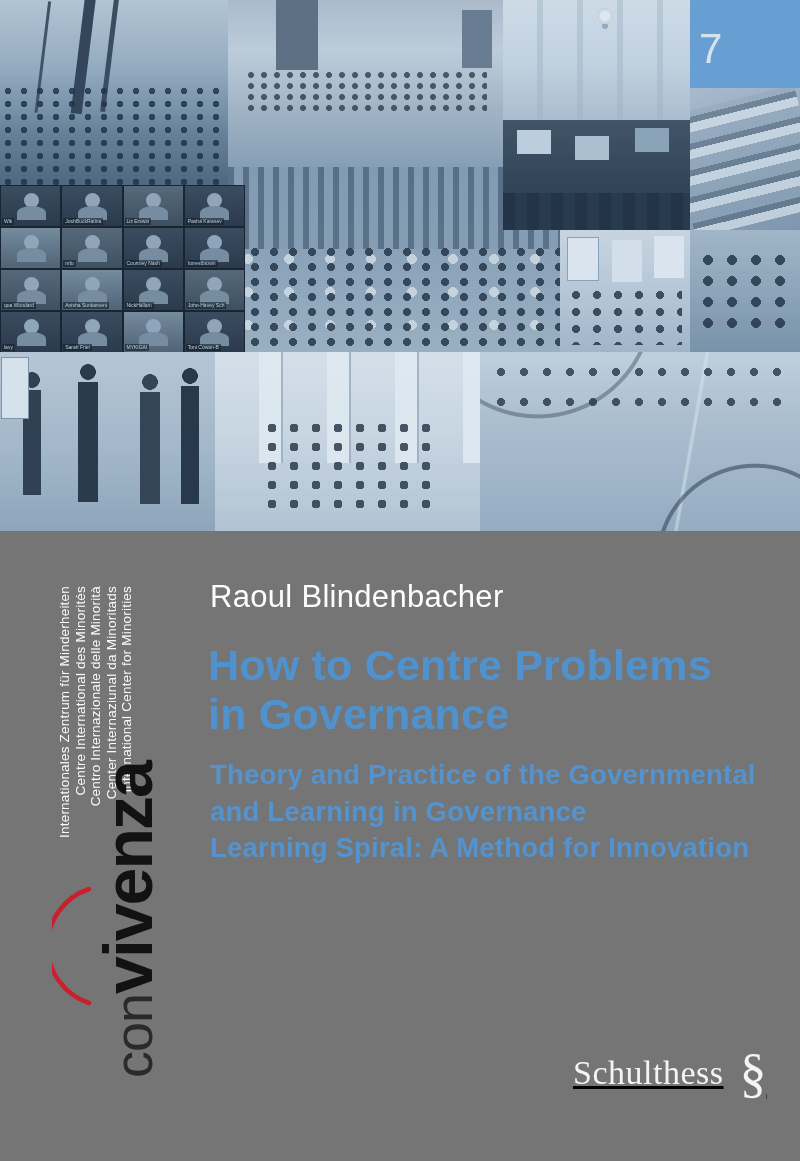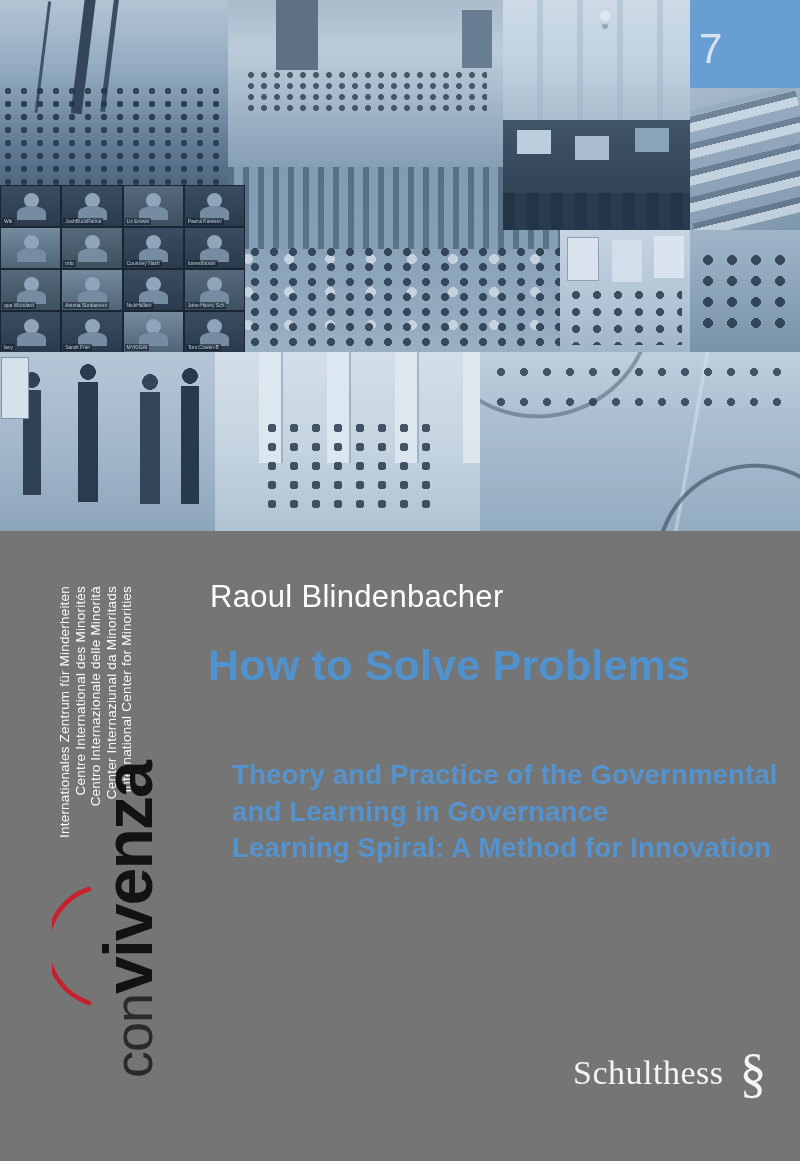--- a/index.html
+++ b/index.html
@@ -139,24 +139,24 @@
   .logo-viv{font-size:68px;font-weight:700;color:#111310;letter-spacing:-2px;}
 
   .red-arc{position:absolute;left:52px;top:884px;}
 
   
   .author{position:absolute;left:210px;top:579px;color:#fdfdfd;
     font-size:31px;font-weight:400;letter-spacing:.3px;text-align:center;}
   .title{position:absolute;left:208px;top:641px;color:#4f92cd;
     font-size:43px;font-weight:700;line-height:49px;letter-spacing:.2px;}
   .subtitle{position:absolute;left:210px;top:757px;color:#5493cd;
-    font-size:27.5px;font-weight:700;line-height:36.5px;letter-spacing:.2px;margin-left:22px;}
-
-  
-  .publisher{position:absolute;left:573px;top:1046px;display:flex;align-items:flex-start;}
+    font-size:27.5px;font-weight:700;line-height:36.5px;letter-spacing:.2px;}
+
+  
+  .publisher{position:absolute;left:573px;top:1046px;display:flex;align-items:flex-start;text-decoration:underline;}
   .pub-name{font-family:"Liberation Serif",serif;font-size:34px;color:#f4f4f4;
     letter-spacing:.5px;margin-top:8px;}
   .pub-mark{font-family:"Liberation Serif",serif;font-size:54px;color:#f4f4f4;
     margin-left:16px;line-height:1;}
 </style>
 </head>
 <body>
 
 <div class="cover">
 
@@ -260,21 +260,22 @@
     <path d="M37 5 A 60 60 0 0 0 37 119" fill="none" stroke="#c8202e" stroke-width="4.5" stroke-linecap="round"></path>
   </svg>
 
   <div class="logo-anchor">
     <span class="logo-con">con</span><span class="logo-viv">vivenza</span>
   </div>
 
   <div class="author">Raoul Blindenbacher</div>
 
   <div class="title">
-    <div>How to Solve Problems</div>
+    <div>How to Centre Problems</div>
+    <div>in Governance</div>
   </div>
 
   <div class="subtitle">
     <div>Theory and Practice of the Governmental</div>
     <div>and Learning in Governance</div>
     <div>Learning Spiral: A Method for Innovation</div>
   </div>
 
   <div class="publisher">
     <span class="pub-name">Schulthess</span>

